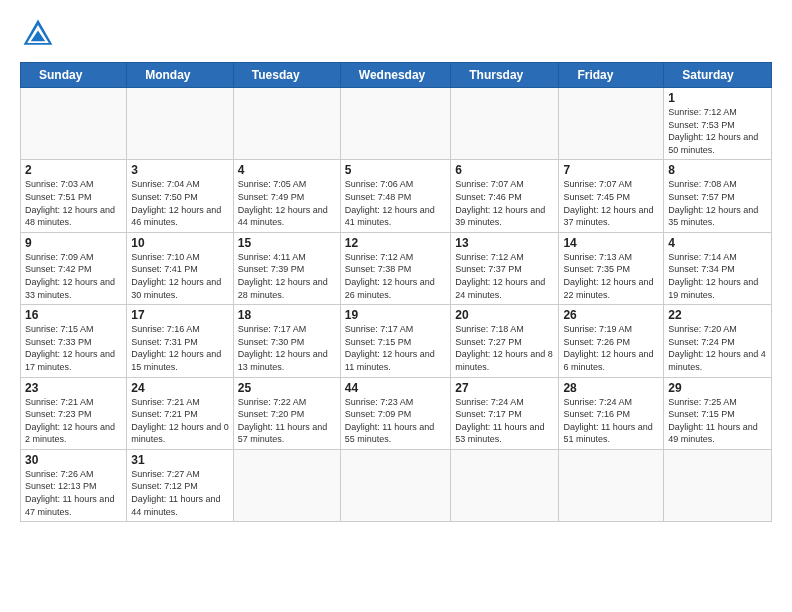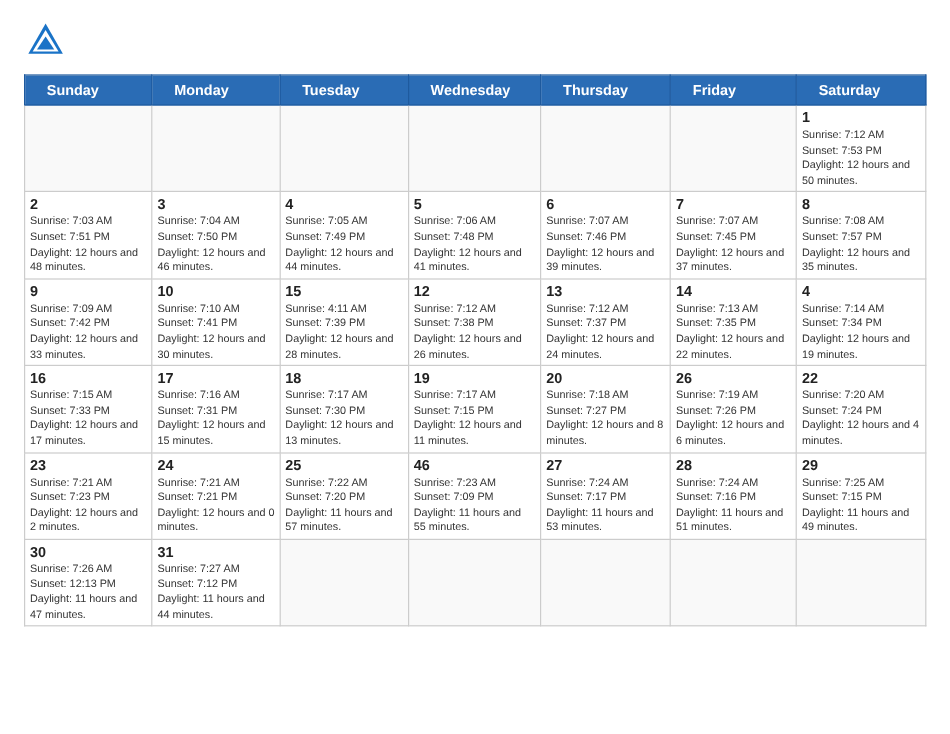--- a/index.html
+++ b/index.html
@@ -308,21 +308,21 @@
 and 0 minutes.</div>
           </td>
           <td>
             <span class="day-number">25</span>
             <div class="day-info">Sunrise: 7:22 AM
 Sunset: 7:20 PM
 Daylight: 11 hours
 and 57 minutes.</div>
           </td>
           <td>
-            <span class="day-number">46</span>
+            <span class="day-number">44</span>
             <div class="day-info">Sunrise: 7:23 AM
 Sunset: 7:09 PM
 Daylight: 11 hours
 and 55 minutes.</div>
           </td>
           <td>
             <span class="day-number">27</span>
             <div class="day-info">Sunrise: 7:24 AM
 Sunset: 7:17 PM
 Daylight: 11 hours

